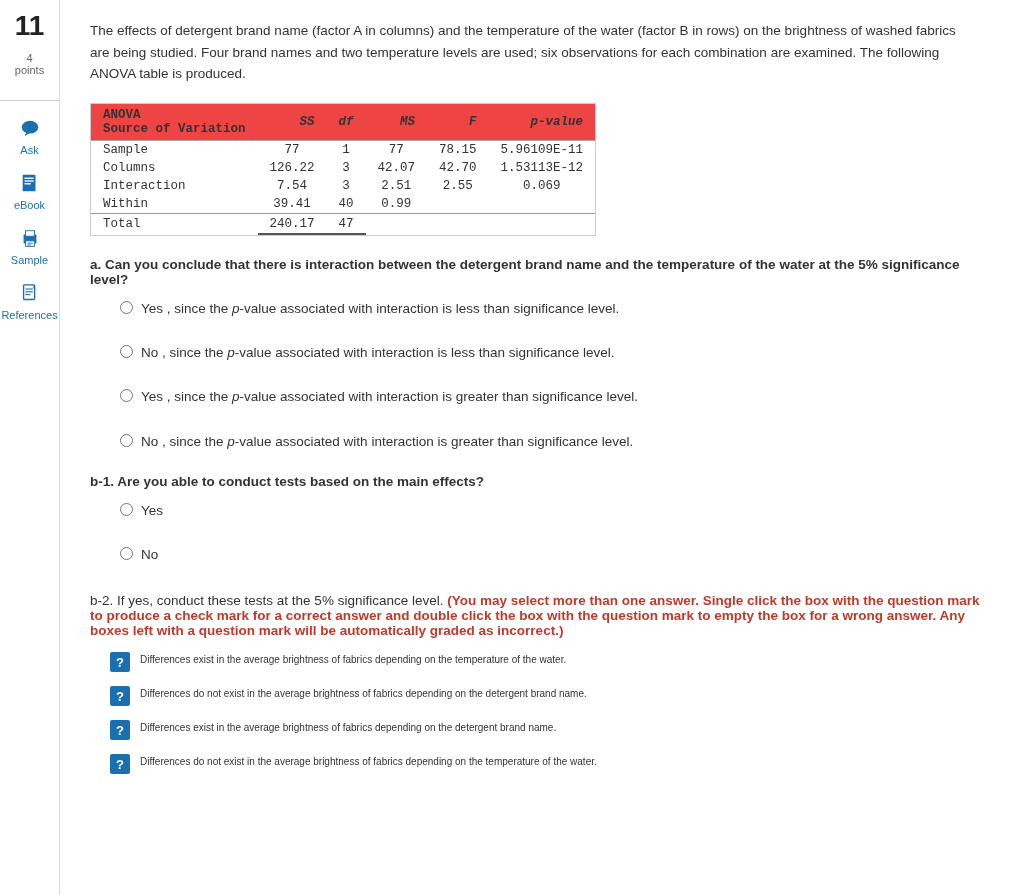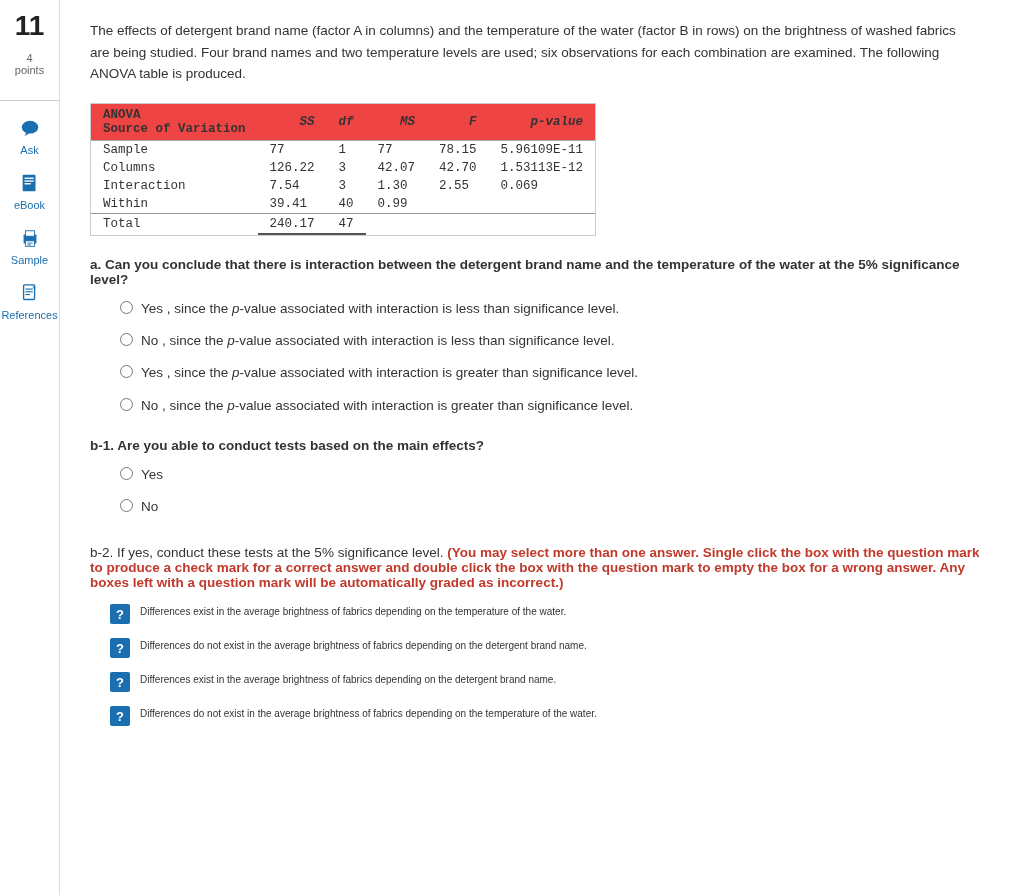--- a/index.html
+++ b/index.html
@@ -95,21 +95,21 @@
     }
 
     .anova-table th:first-child {
       text-align: left;
       font-style: normal;
       font-weight: bold;
     }
 
     .anova-table td {
       padding: 2px 12px;
-      text-align: left;
+      text-align: center;
     }
 
     .anova-table td:first-child {
       text-align: left;
     }
 
     .anova-table tr.total-row td {
       border-top: 1px solid #999;
       padding-top: 3px;
     }
@@ -129,21 +129,21 @@
       font-weight: bold;
       margin-bottom: 12px;
     }
 
     .question-label span.bold { font-weight: bold; }
 
     
     .radio-group {
       display: flex;
       flex-direction: column;
-      gap: 12px;
+      gap: 24px;
       margin-left: 30px;
     }
 
     .radio-option {
       display: flex;
       align-items: flex-start;
       gap: 8px;
       font-size: 13.5px;
       cursor: pointer;
     }
@@ -303,21 +303,21 @@
           <td>126.22</td>
           <td>3</td>
           <td>42.07</td>
           <td>42.70</td>
           <td>1.53113E-12</td>
         </tr>
         <tr>
           <td>Interaction</td>
           <td>7.54</td>
           <td>3</td>
-          <td>1.30</td>
+          <td>2.51</td>
           <td>2.55</td>
           <td>0.069</td>
         </tr>
         <tr>
           <td>Within</td>
           <td>39.41</td>
           <td>40</td>
           <td>0.99</td>
           <td></td>
           <td></td>

